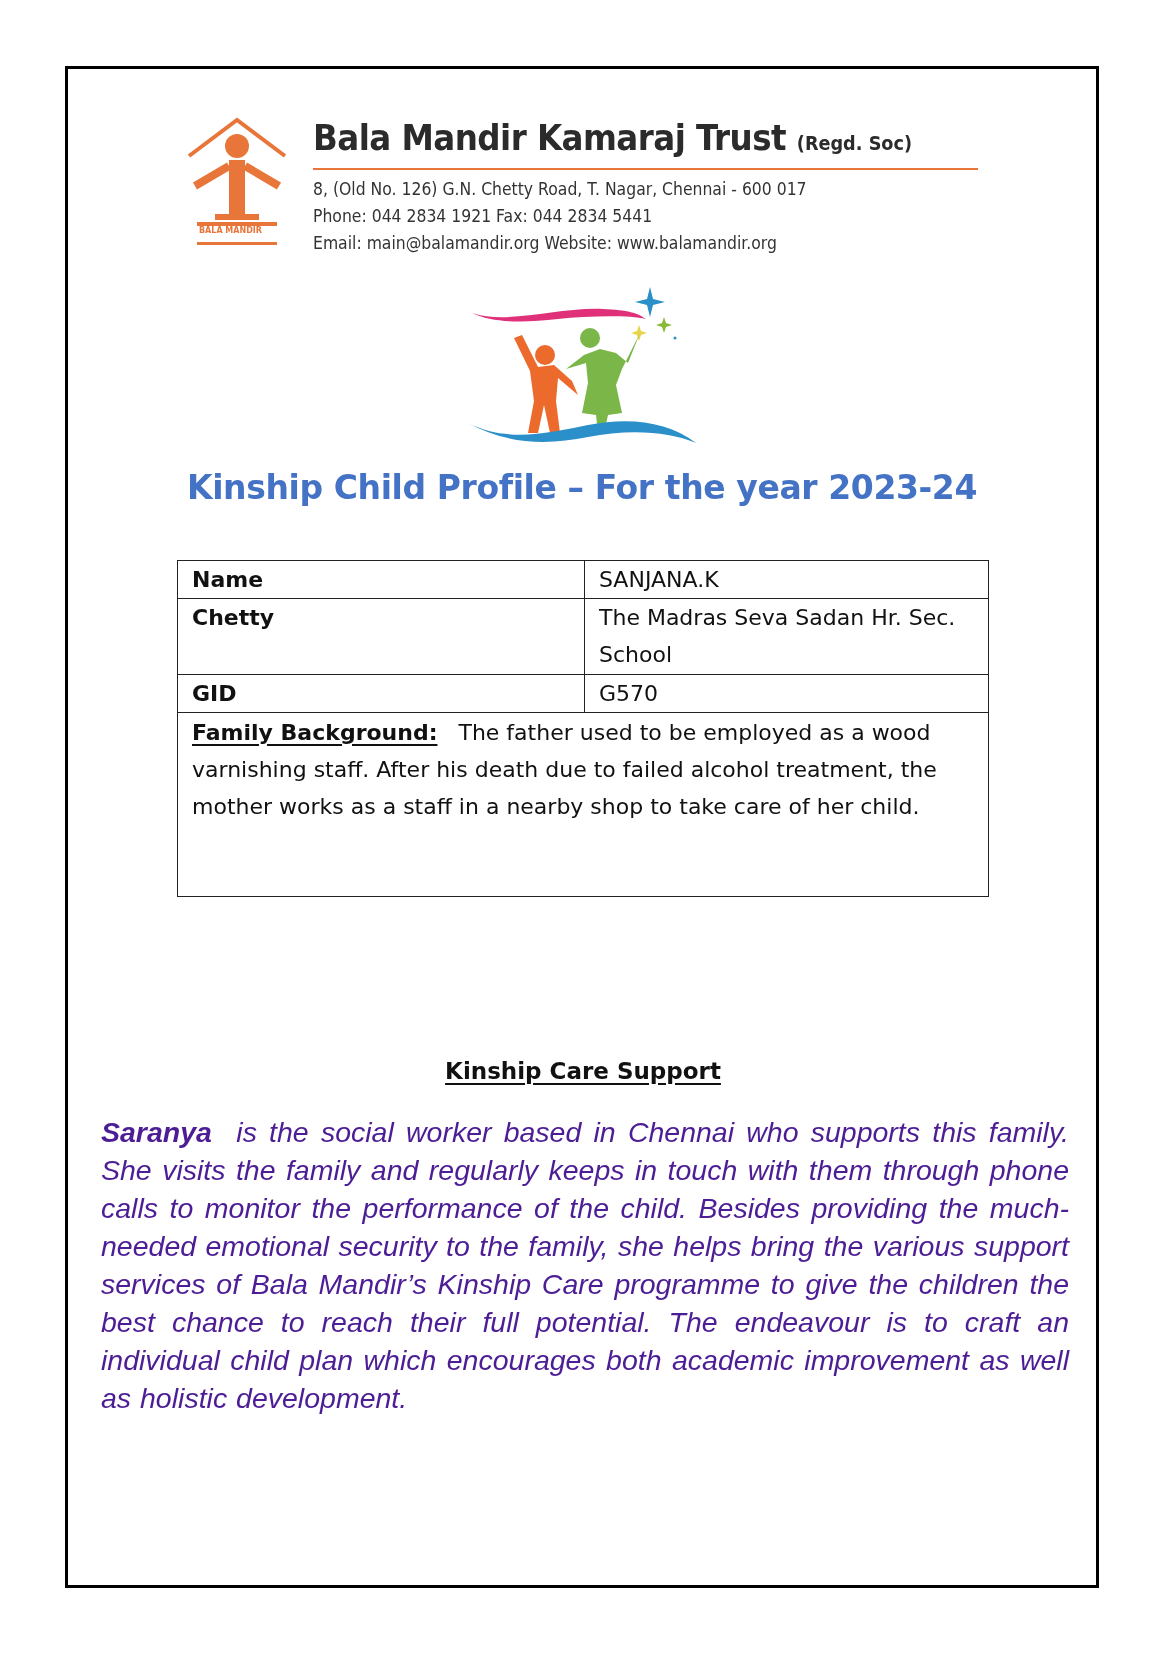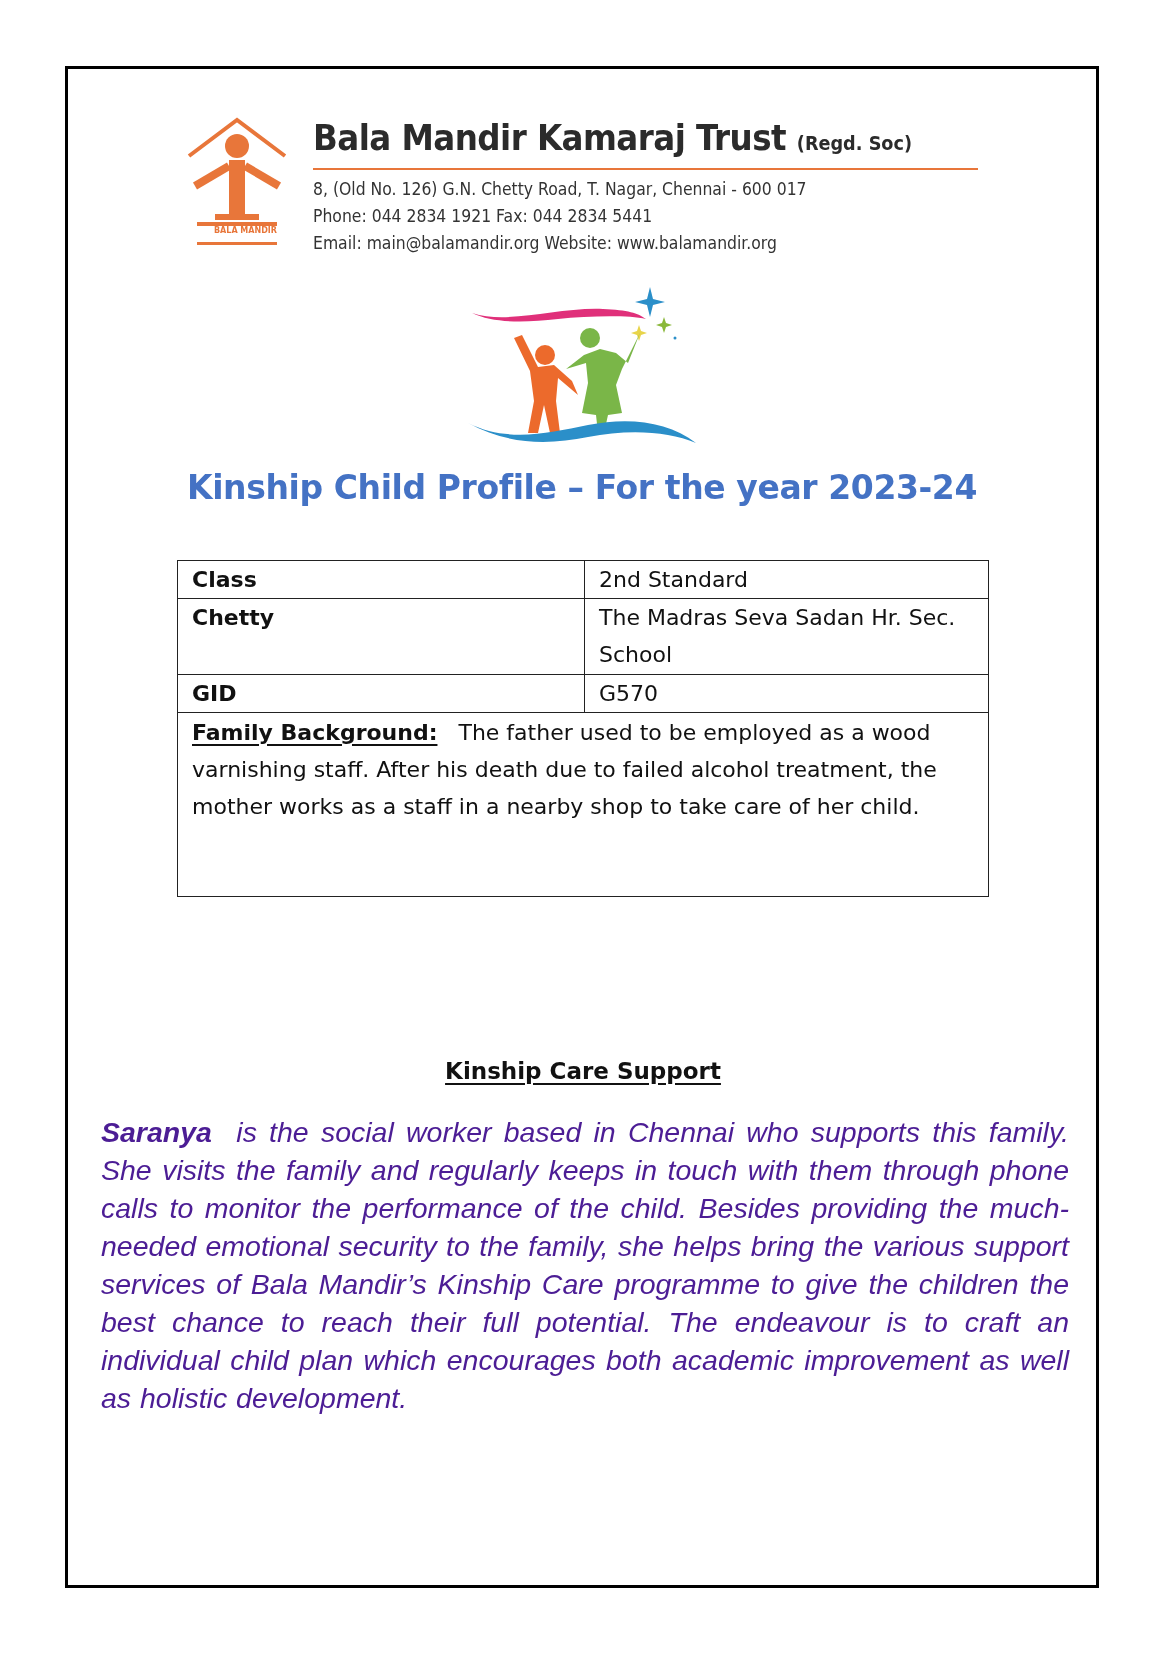--- a/index.html
+++ b/index.html
@@ -174,21 +174,21 @@
   <svg class="logo" viewBox="0 0 105 136">
     <polyline points="4,40 52,4 100,40" fill="none" stroke="#e8763a" stroke-width="4"></polyline>
     <circle cx="52" cy="30" r="12" fill="#e8763a"></circle>
     <rect x="44" y="44" width="16" height="56" fill="#e8763a"></rect>
     <polyline points="10,70 44,50" fill="none" stroke="#e8763a" stroke-width="8"></polyline>
     <polyline points="94,70 60,50" fill="none" stroke="#e8763a" stroke-width="8"></polyline>
     <rect x="30" y="98" width="44" height="6" fill="#e8763a"></rect>
     <rect x="12" y="106" width="80" height="4" fill="#e8763a"></rect>
     <rect x="12" y="126" width="80" height="3" fill="#e8763a"></rect>
   </svg>
-  <div style="position:absolute;left:14px;top:110px;width:78px;text-align:right;font-size:8px;color:#e8763a;font-family:'DejaVu Sans',sans-serif;font-weight:bold;">BALA MANDIR</div>
+  <div style="position:absolute;left:14px;top:110px;width:78px;text-align:left;font-size:8px;color:#e8763a;font-family:'DejaVu Sans',sans-serif;font-weight:bold;">BALA MANDIR</div>
 
   <div class="org-name">
     <span>Bala Mandir Kamaraj Trust</span>
     <span class="regd">(Regd. Soc)</span>
   </div>
   <div class="org-rule"></div>
   <div class="addr addr1">8, (Old No. 126) G.N. Chetty Road, T. Nagar, Chennai - 600 017</div>
   <div class="addr addr2">Phone: 044 2834 1921  Fax: 044 2834 5441</div>
   <div class="addr addr3">Email: main@balamandir.org  Website: www.balamandir.org</div>
 </div>
@@ -208,23 +208,23 @@
   <circle cx="122" cy="55" r="10" fill="#7ab648"></circle>
   <path d="M176,40 L160,80 L148,70 L132,66 L116,72 L98,86 L118,80 L120,100 L114,130 L128,132 L130,150 L136,150 L140,132 L154,130 L148,102 L154,86 L172,50 Z" fill="#7ab648"></path>
 
   <path d="M0,140 C40,160 80,150 120,142 C160,134 200,138 228,160 C200,148 160,146 120,154 C80,162 40,162 0,140 Z" fill="#2b8fc9"></path>
 </svg>
 
 <div class="doc-title">Kinship Child Profile – For the year 2023-24</div>
 
 <table class="profile-table">
   <tbody>
-  <tr>
-    <td class="label">Class</td>
-    <td class="value">2nd Standard</td>
+      <tr>
+    <td class="label">Name</td>
+    <td class="value">SANJANA.K</td>
   </tr>
   <tr>
     <td class="label" style="height:75px;">Chetty</td>
     <td class="value">The Madras Seva Sadan Hr. Sec. School</td>
   </tr>
   <tr>
     <td class="label">GID</td>
     <td class="value">G570</td>
   </tr>
   <tr>

